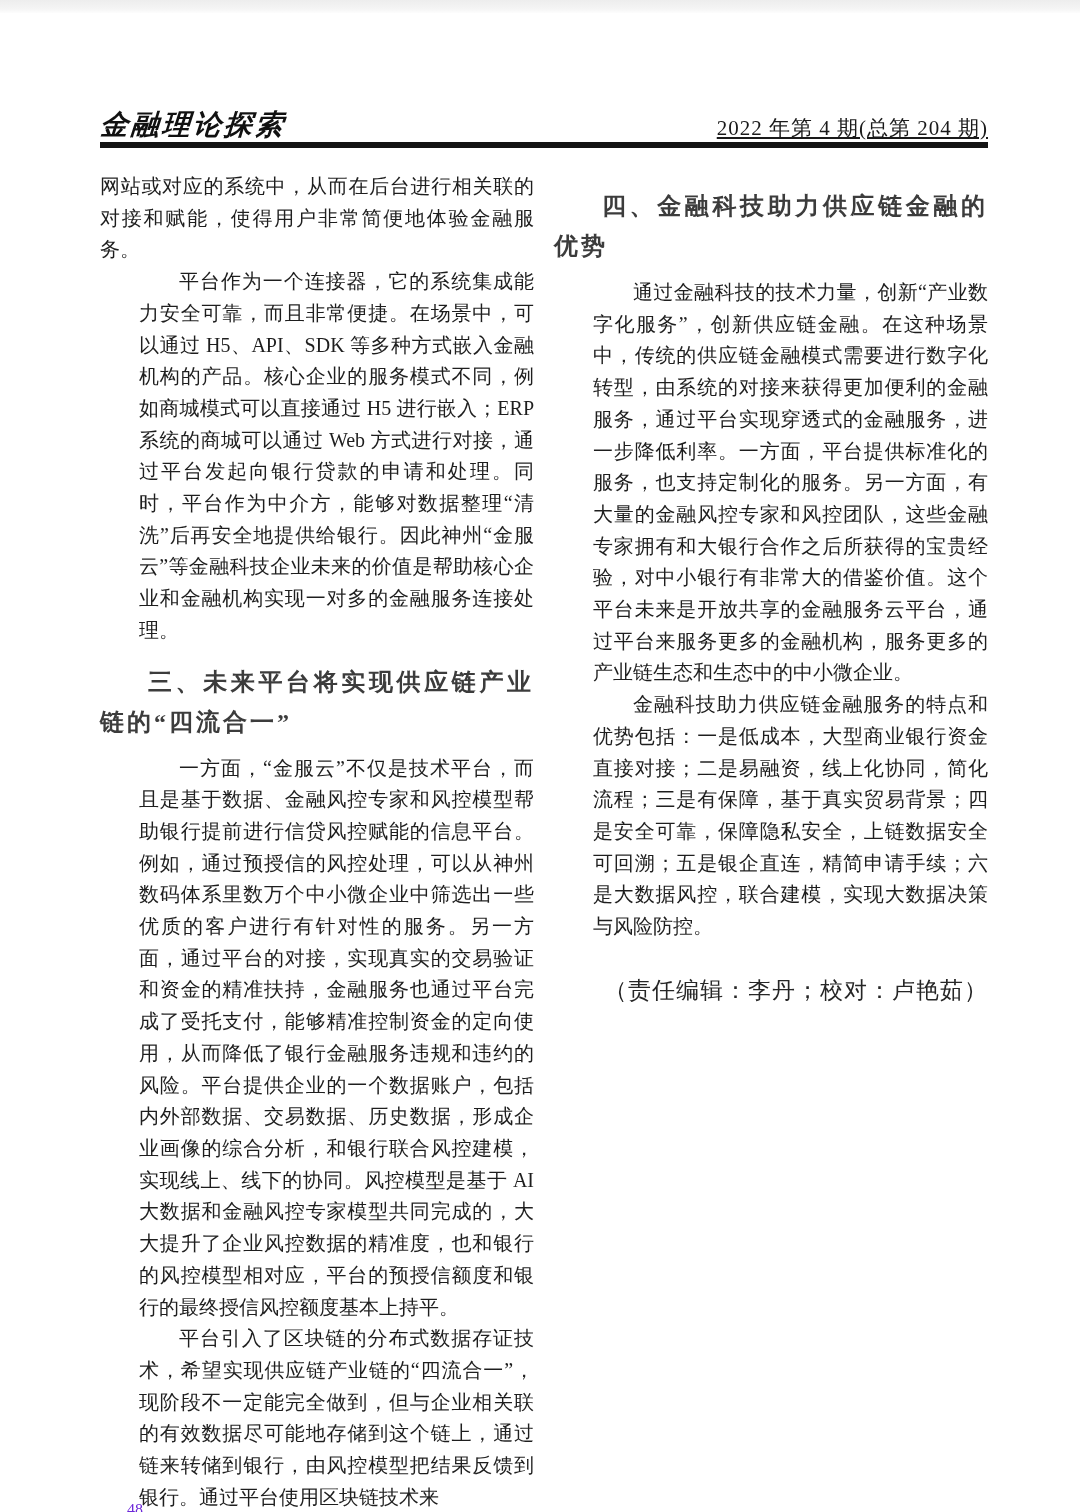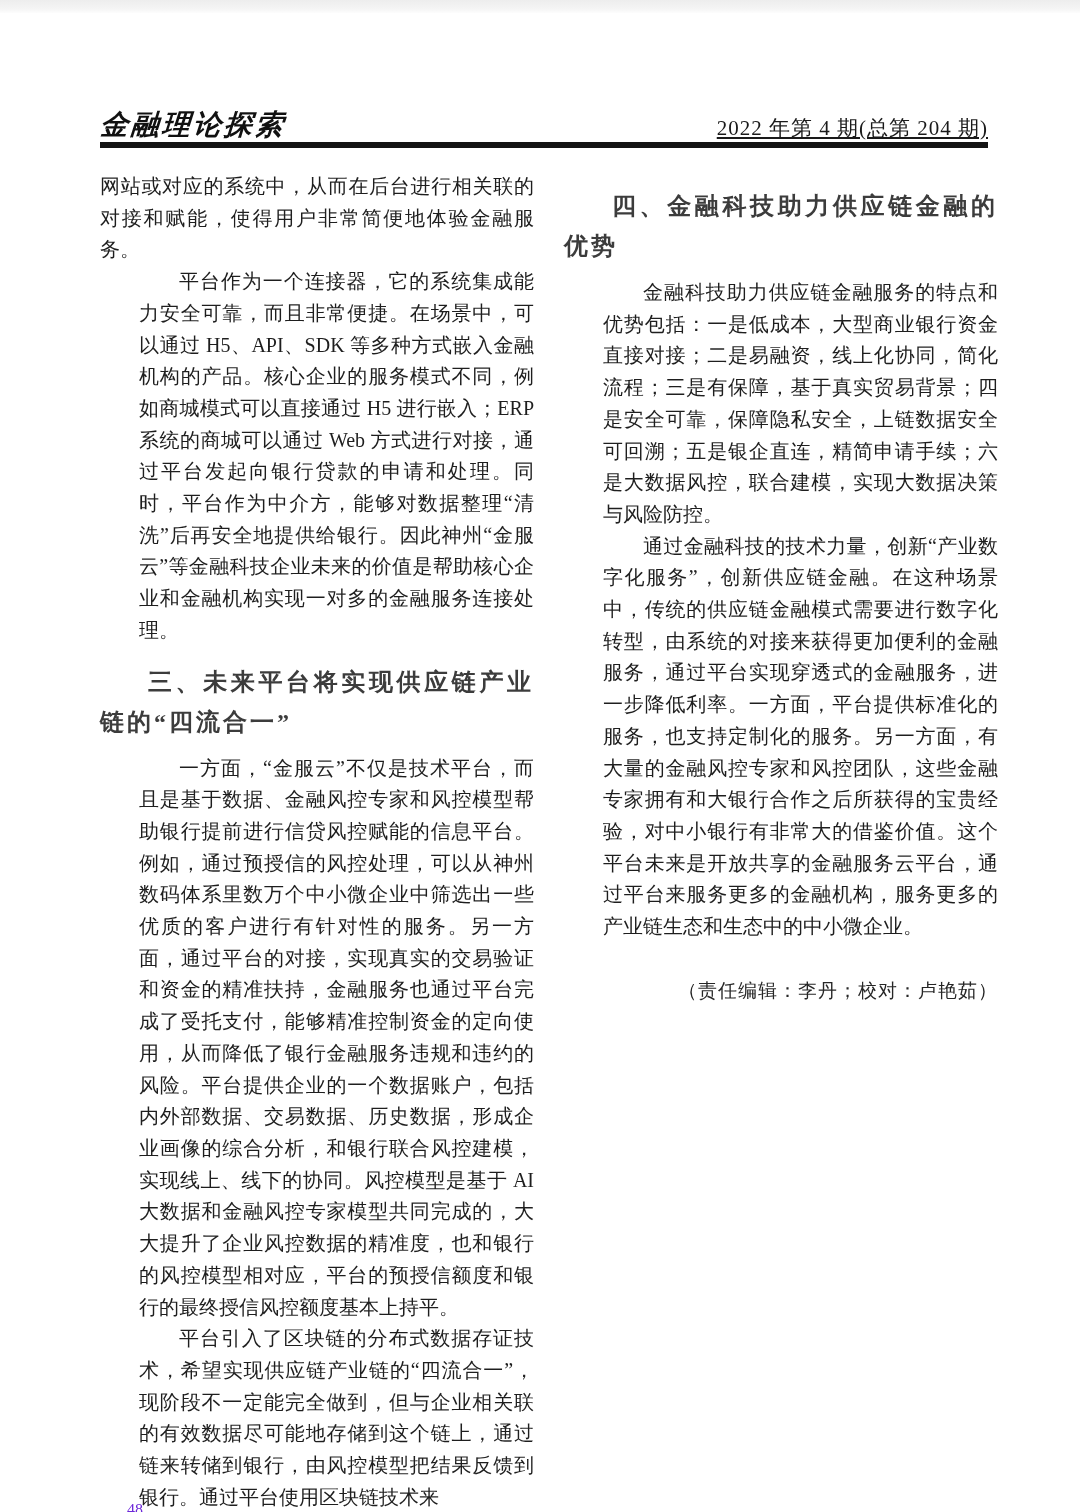--- a/index.html
+++ b/index.html
@@ -54,21 +54,21 @@
     height: 4px;
     border-top: 2px solid #141414;
     border-bottom: 4px solid #141414;
   }
   .content {
     position: absolute;
     top: 171px;
     left: 100px;
     width: 888px;
     display: flex;
-    gap: 30px;
+    gap: 20px;
   }
   .column {
     width: 434px;
     flex: 0 0 434px;
   }
   .column p {
     font-size: 20px;
     line-height: 31.7px;
     text-align: justify;
     text-justify: inter-ideograph;
@@ -82,21 +82,21 @@
     line-height: 40px;
     letter-spacing: 3px;
     text-align: justify;
     text-indent: 2em;
     margin: 15px 0 11px 0;
   }
   .column p.note {
     margin-top: 32px;
     text-align: right;
     text-indent: 0;
-    font-size: 19px;
+    font-size: 23px;
     letter-spacing: 1px;
     color: #262626;
   }
   .page-number {
     position: absolute;
     left: 127px;
     top: 1501px;
     font-size: 16px;
     color: #6d28d9;
   }
@@ -116,19 +116,19 @@
 <div class="content">
   <div class="column">
       <p>网站或对应的系统中，从而在后台进行相关联的对接和赋能，使得用户非常简便地体验金融服务。</p>
       <p class="indent">平台作为一个连接器，它的系统集成能力安全可靠，而且非常便捷。在场景中，可以通过 H5、API、SDK 等多种方式嵌入金融机构的产品。核心企业的服务模式不同，例如商城模式可以直接通过 H5 进行嵌入；ERP 系统的商城可以通过 Web 方式进行对接，通过平台发起向银行贷款的申请和处理。同时，平台作为中介方，能够对数据整理“清洗”后再安全地提供给银行。因此神州“金服云”等金融科技企业未来的价值是帮助核心企业和金融机构实现一对多的金融服务连接处理。</p>
       <h2 class="indent">三、未来平台将实现供应链产业链的“四流合一”</h2>
       <p class="indent">一方面，“金服云”不仅是技术平台，而且是基于数据、金融风控专家和风控模型帮助银行提前进行信贷风控赋能的信息平台。例如，通过预授信的风控处理，可以从神州数码体系里数万个中小微企业中筛选出一些优质的客户进行有针对性的服务。另一方面，通过平台的对接，实现真实的交易验证和资金的精准扶持，金融服务也通过平台完成了受托支付，能够精准控制资金的定向使用，从而降低了银行金融服务违规和违约的风险。平台提供企业的一个数据账户，包括内外部数据、交易数据、历史数据，形成企业画像的综合分析，和银行联合风控建模，实现线上、线下的协同。风控模型是基于 AI 大数据和金融风控专家模型共同完成的，大大提升了企业风控数据的精准度，也和银行的风控模型相对应，平台的预授信额度和银行的最终授信风控额度基本上持平。</p>
       <p class="indent">平台引入了区块链的分布式数据存证技术，希望实现供应链产业链的“四流合一”，现阶段不一定能完全做到，但与企业相关联的有效数据尽可能地存储到这个链上，通过链来转储到银行，由风控模型把结果反馈到银行。通过平台使用区块链技术来</p>
     </div>
   <div class="column">
       <h2 class="indent">四、金融科技助力供应链金融的优势</h2>
+      <p class="indent">通过金融科技的技术力量，创新“产业数字化服务”，创新供应链金融。在这种场景中，传统的供应链金融模式需要进行数字化转型，由系统的对接来获得更加便利的金融服务，通过平台实现穿透式的金融服务，进一步降低利率。一方面，平台提供标准化的服务，也支持定制化的服务。另一方面，有大量的金融风控专家和风控团队，这些金融专家拥有和大银行合作之后所获得的宝贵经验，对中小银行有非常大的借鉴价值。这个平台未来是开放共享的金融服务云平台，通过平台来服务更多的金融机构，服务更多的产业链生态和生态中的中小微企业。</p>
       <p class="indent">金融科技助力供应链金融服务的特点和优势包括：一是低成本，大型商业银行资金直接对接；二是易融资，线上化协同，简化流程；三是有保障，基于真实贸易背景；四是安全可靠，保障隐私安全，上链数据安全可回溯；五是银企直连，精简申请手续；六是大数据风控，联合建模，实现大数据决策与风险防控。</p>
-      <p class="indent">通过金融科技的技术力量，创新“产业数字化服务”，创新供应链金融。在这种场景中，传统的供应链金融模式需要进行数字化转型，由系统的对接来获得更加便利的金融服务，通过平台实现穿透式的金融服务，进一步降低利率。一方面，平台提供标准化的服务，也支持定制化的服务。另一方面，有大量的金融风控专家和风控团队，这些金融专家拥有和大银行合作之后所获得的宝贵经验，对中小银行有非常大的借鉴价值。这个平台未来是开放共享的金融服务云平台，通过平台来服务更多的金融机构，服务更多的产业链生态和生态中的中小微企业。</p>
       <p class="note">（责任编辑：李丹；校对：卢艳茹）</p>
     </div>
 </div>
 
 <div class="page-number">48</div>
 
 </body></html>

